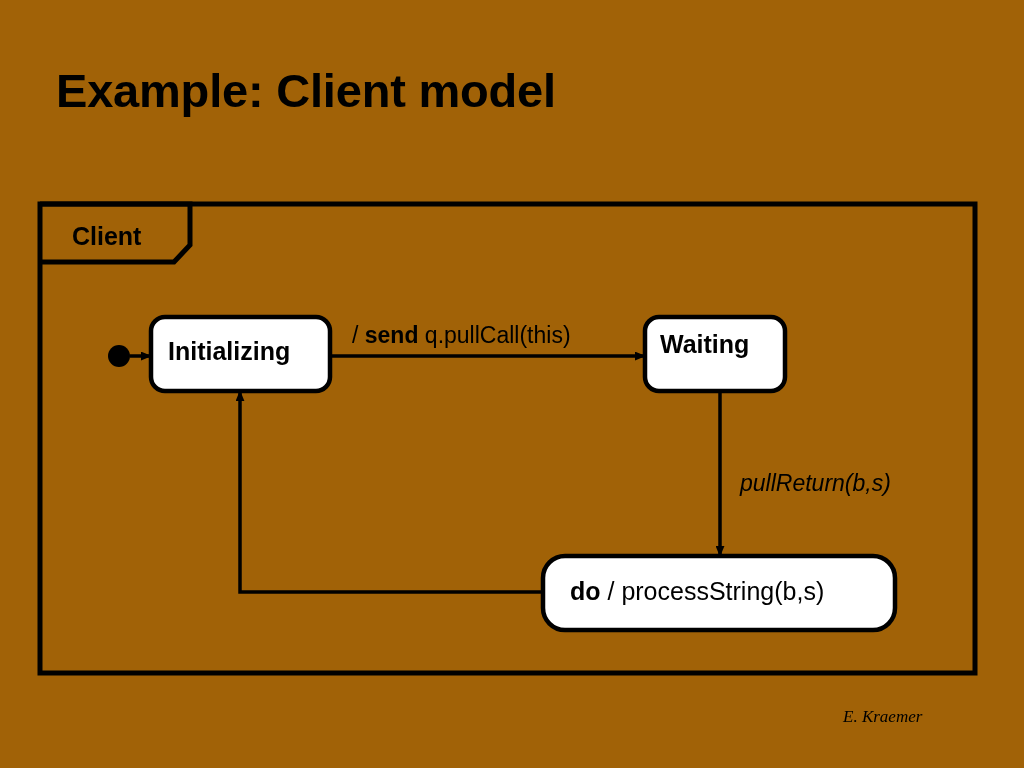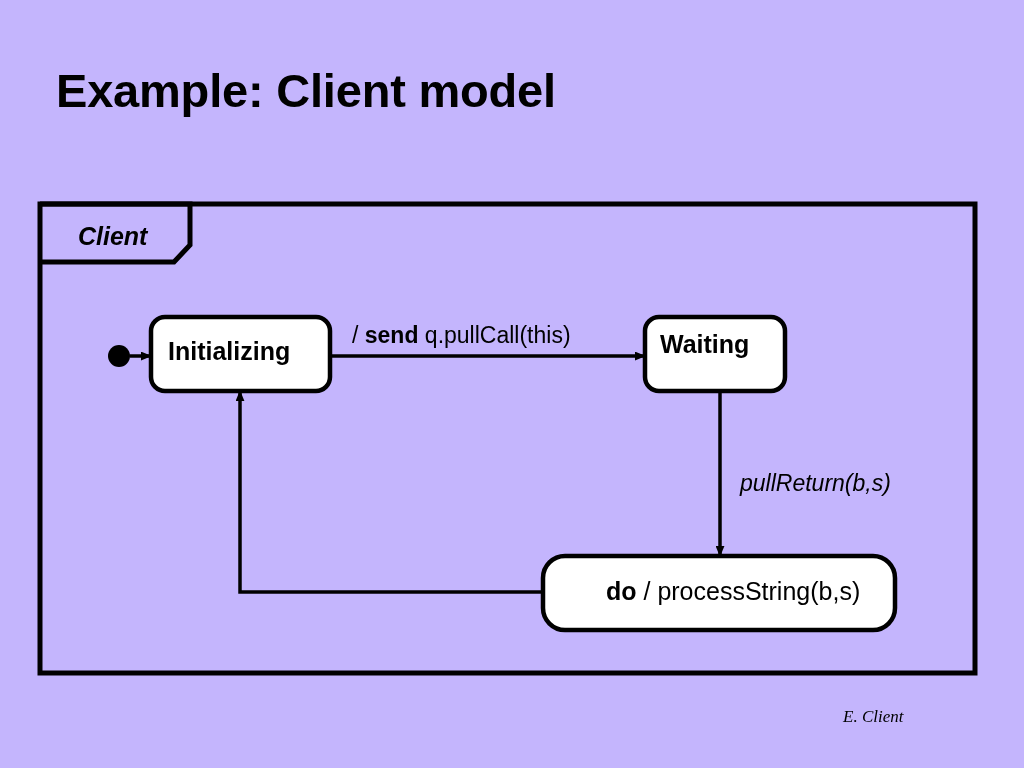--- a/index.html
+++ b/index.html
@@ -14,21 +14,21 @@
     position: relative;
     overflow: hidden;
     font-family: "Liberation Sans", sans-serif;
     color: #000000;
   }
   #slide {
     position: absolute;
     left: 0; top: 0;
     width: 1024px;
     height: 768px;
-    background: #c4b5fd;
+    background: #a16207;
   }
   
   #slide-title {
     position: absolute;
     left: 56px;
     top: 66px;
     width: 900px;
     font-family: "Liberation Sans", sans-serif;
     font-size: 47px;
     font-weight: bold;
@@ -46,46 +46,45 @@
     height: 768px;
   }
   
   .dg-label {
     position: absolute;
     white-space: nowrap;
     font-family: "Liberation Sans", sans-serif;
     color: #000000;
   }
   #frame-title {
-    left: 78px;
+    left: 72px;
     top: 222px;
     font-size: 25px;
     font-weight: bold;
-    font-style: italic;
   }
   #state-initializing-label {
     left: 168px;
     top: 337px;
     font-size: 25px;
     font-weight: bold;
     text-align: right;
   }
   #state-waiting-label {
     left: 660px;
     top: 330px;
     font-size: 25px;
     font-weight: bold;
   }
   #state-process-label {
     left: 570px;
     top: 577px;
     font-size: 25px;
     font-weight: normal;
   }
-  #state-process-label .kw { font-weight: bold; margin-left: 36px; }
+  #state-process-label .kw { font-weight: bold; }
   #transition-send-label {
     left: 352px;
     top: 322px;
     font-size: 23px;
     font-weight: normal;
   }
   #transition-send-label .kw { font-weight: bold; }
   #transition-pullreturn-label {
     left: 740px;
     top: 470px;
@@ -148,15 +147,15 @@
 
   <div class="dg-label" id="state-waiting-label">Waiting</div>
 
   <div class="dg-label" id="state-process-label"><span class="kw">do</span><span> / processString(b,s)</span></div>
 
   <div class="dg-label" id="transition-pullreturn-label">pullReturn(b,s)</div>
 
   <div class="dg-label" id="transition-send-label"><span>/ </span><span class="kw">send</span><span> q.pullCall(this)</span></div>
 
 
-  <div class="footer-text" id="footer-right">E. Client</div>
+  <div class="footer-text" id="footer-right">E. Kraemer</div>
 
 </div>
 
 </body></html>

